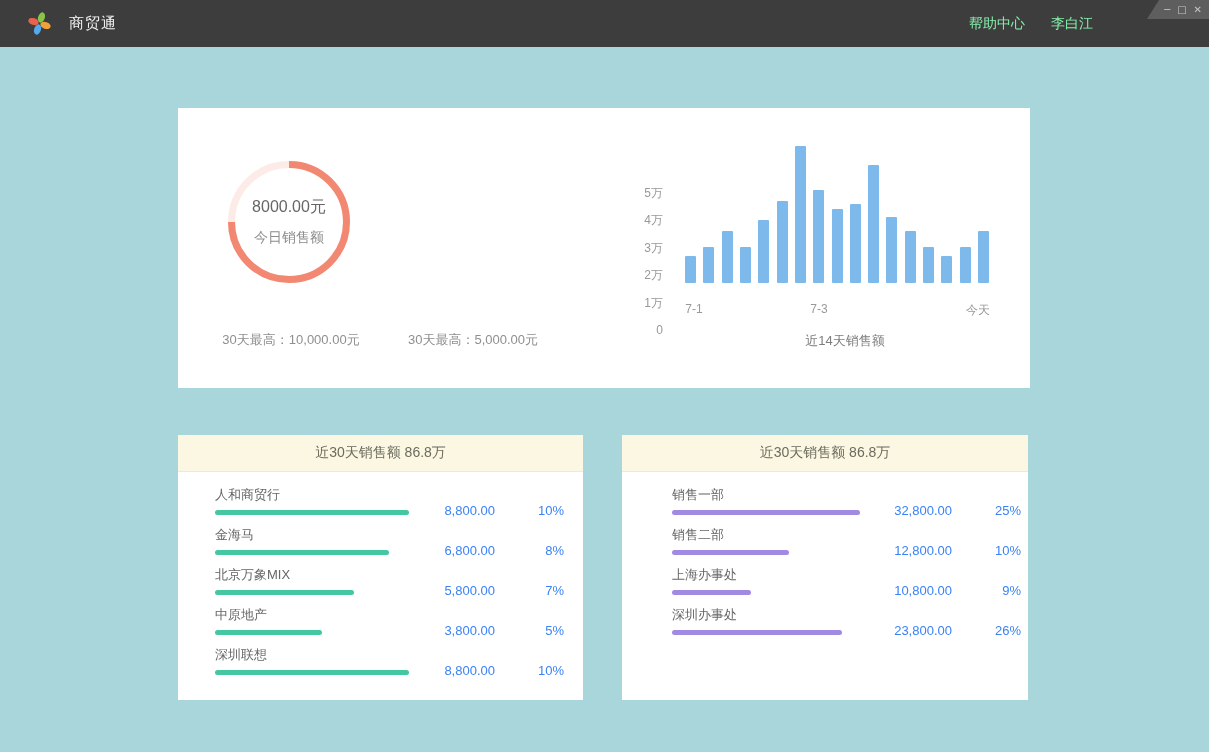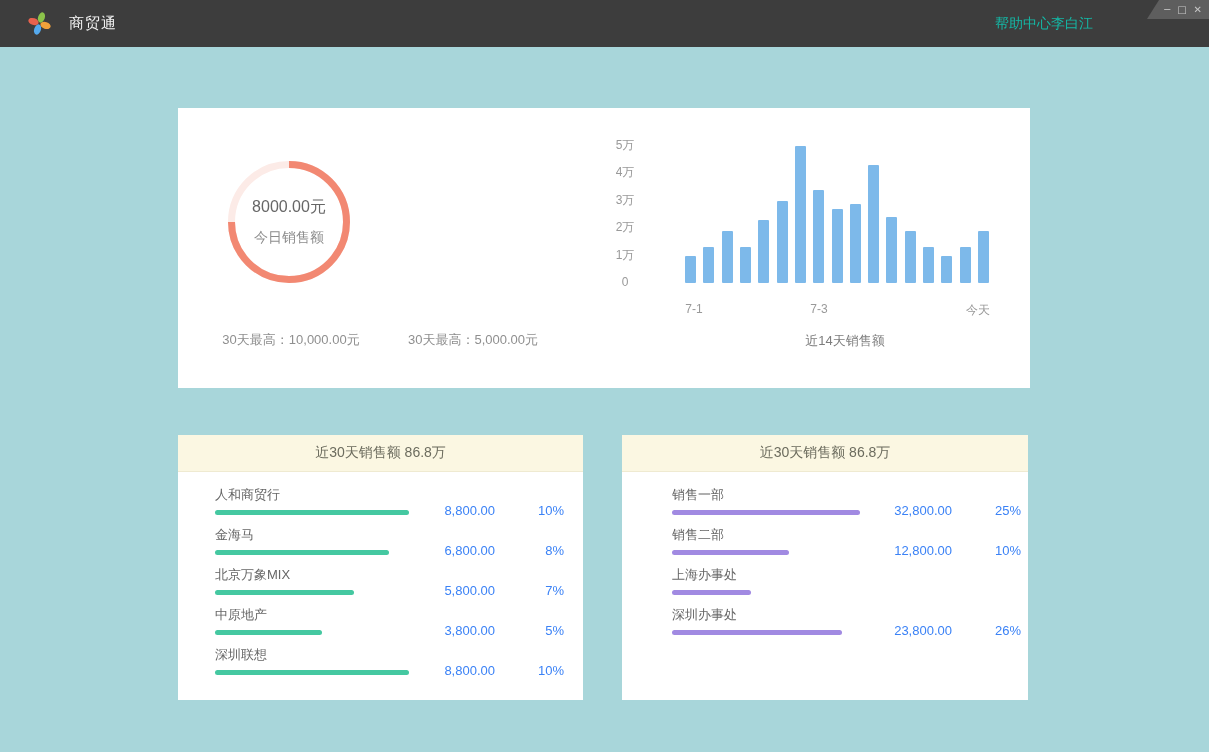--- a/index.html
+++ b/index.html
@@ -11,22 +11,22 @@
   }
   
   .titlebar {
     position:absolute; left:0; top:0; right:0; height:47px;
     background:#3d3d3d; display:flex; align-items:center;
     padding:0 0 0 26px; color:#fff;
   }
   .logo { width:27px; height:27px; flex:0 0 auto; }
   .app-title { font-size:15px; letter-spacing:1px; margin-left:16px; color:#f2f2f2; }
   .titlebar-right {
-    margin-left:auto; display:flex; align-items:center; 
-    font-size:14px; padding-right:116px; color:#14b8a6;
+    margin-left:auto; display:flex; align-items:center; gap:26px;
+    font-size:14px; padding-right:116px; color:#86efac;
   }
   .tb-link { cursor:pointer; }
   .win-controls {
     position:absolute; top:0; right:0; height:19px; width:62px;
     background:#5e5e5e;
     clip-path:polygon(12px 0, 100% 0, 100% 100%, 0 100%);
     display:flex; align-items:center; justify-content:flex-end;
     gap:7px; padding:0 7px 0 14px;
   }
   .win-btn { color:#c6c6c6; font-size:10px; line-height:1; cursor:pointer; font-family:"DejaVu Sans",sans-serif; }
@@ -47,22 +47,22 @@
   .gauge-0 { left:49px;  top:52px; }
   .gauge-1 { left:233px; top:50px; }
   .gauge-footnote {
     position:absolute; top:223px; transform:translateX(-50%);
     font-size:13px; color:#8f8f8f; white-space:nowrap;
   }
   .fn-0 { left:113px; } .fn-1 { left:295px; }
   
   .chart-y { position:absolute; left:425px; top:30px; width:60px; height:160px; }
   .chart-y span {
-    position:absolute; right:8px; width:60px; text-align:center;
-    font-size:12px; color:#999; line-height:14px;
+    position:absolute; right:0; width:60px; text-align:right;
+    font-size:12px; color:#999; line-height:14px;margin-top:48px;
   }
   .chart-bars {
     position:absolute; left:507px; top:37px; width:304px; height:138px;
     display:flex; align-items:flex-end; justify-content:space-between;
   }
   .bar { width:11px; border-radius:1px; }
   .chart-x span {
     position:absolute; top:194px; transform:translateX(-50%);
     font-size:12px; color:#999;
   }
@@ -260,20 +260,24 @@
           <span class="row-pct">10%</span>
         </div>
       </div>
       <div class="rank-row">
         <div class="row-main">
           <div class="row-name">上海办事处</div>
           <div class="row-track">
             <div class="row-bar" style="width:40%;background:#a18ae2"></div>
           </div>
         </div>
+        <div class="row-stats">
+          <span class="row-value">10,800.00</span>
+          <span class="row-pct">9%</span>
+        </div>
       </div>
       <div class="rank-row">
         <div class="row-main">
           <div class="row-name">深圳办事处</div>
           <div class="row-track">
             <div class="row-bar" style="width:86%;background:#a18ae2"></div>
           </div>
         </div>
         <div class="row-stats">
           <span class="row-value">23,800.00</span>

